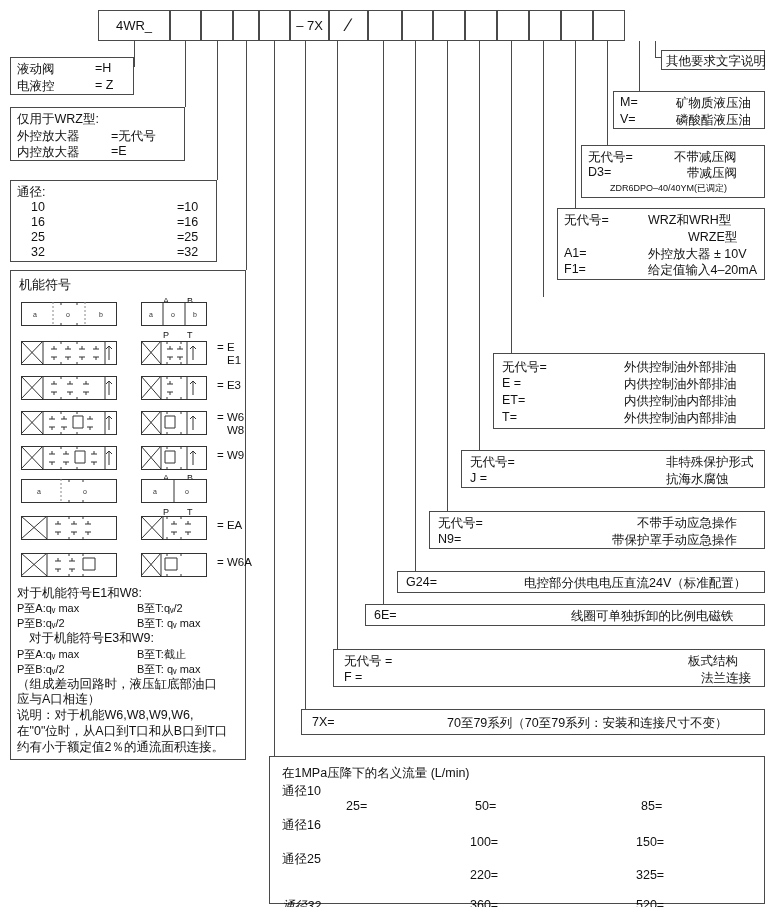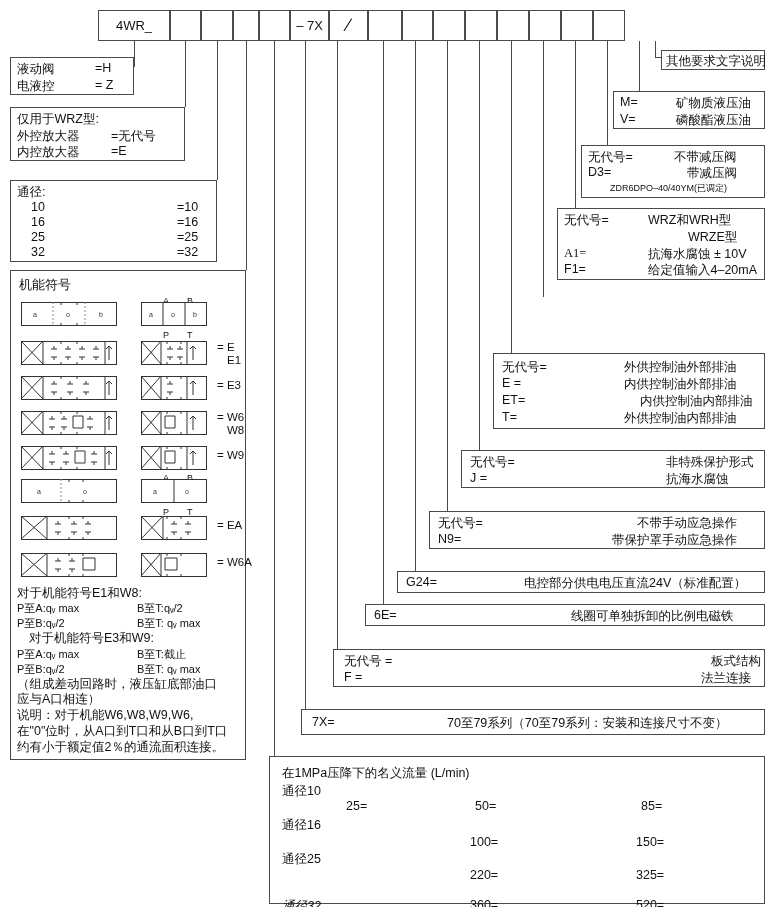--- a/index.html
+++ b/index.html
@@ -425,34 +425,34 @@
     <span class="lbl" style="left:92px;top:3px;">不带减压阀</span>
     <span class="lbl" style="left:6px;top:19px;">D3=</span>
     <span class="lbl" style="left:105px;top:19px;">带减压阀</span>
     <span class="lbl" style="left:28px;top:36px;font-size:9px;">ZDR6DPO–40/40YM(已调定)</span>
   </div>
 
   <div class="box" style="left:557px;top:208px;width:208px;height:72px;">
     <span class="lbl" style="left:6px;top:3px;">无代号=</span>
     <span class="lbl" style="left:90px;top:3px;">WRZ和WRH型</span>
     <span class="lbl" style="left:130px;top:20px;">WRZE型</span>
-    <span class="lbl" style="left:6px;top:37px;font-family:Liberation Serif, serif;">A1=</span>
-    <span class="lbl" style="left:90px;top:37px;">抗海水腐蚀 ± 10V</span>
+    <span class="lbl" style="left:6px;top:37px;">A1=</span>
+    <span class="lbl" style="left:90px;top:37px;">外控放大器 ± 10V</span>
     <span class="lbl" style="left:6px;top:53px;">F1=</span>
     <span class="lbl" style="left:90px;top:53px;">给定值输入4–20mA</span>
   </div>
 
 
   <div class="box" style="left:493px;top:353px;width:272px;height:76px;">
     <span class="lbl" style="left:8px;top:5px;">无代号=</span>
     <span class="lbl" style="left:130px;top:5px;">外供控制油外部排油</span>
     <span class="lbl" style="left:8px;top:22px;">E =</span>
     <span class="lbl" style="left:130px;top:22px;">内供控制油外部排油</span>
     <span class="lbl" style="left:8px;top:39px;">ET=</span>
-    <span class="lbl" style="left:130px;top:39px;margin-left:16px;">内供控制油内部排油</span>
+    <span class="lbl" style="left:130px;top:39px;">内供控制油内部排油</span>
     <span class="lbl" style="left:8px;top:56px;">T=</span>
     <span class="lbl" style="left:130px;top:56px;">外供控制油内部排油</span>
   </div>
 
   <div class="box" style="left:461px;top:450px;width:304px;height:38px;">
     <span class="lbl" style="left:8px;top:3px;">无代号=</span>
     <span class="lbl" style="left:204px;top:3px;">非特殊保护形式</span>
     <span class="lbl" style="left:8px;top:20px;">J =</span>
     <span class="lbl" style="left:204px;top:20px;">抗海水腐蚀</span>
   </div>
@@ -469,21 +469,21 @@
     <span class="lbl" style="left:126px;top:3px;">电控部分供电电压直流24V（标准配置）</span>
   </div>
 
   <div class="box" style="left:365px;top:604px;width:400px;height:22px;">
     <span class="lbl" style="left:8px;top:3px;">6E=</span>
     <span class="lbl" style="left:205px;top:3px;">线圈可单独拆卸的比例电磁铁</span>
   </div>
 
   <div class="box" style="left:333px;top:649px;width:432px;height:38px;">
     <span class="lbl" style="left:10px;top:3px;">无代号 =</span>
-    <span class="lbl" style="left:377px;top:3px;">板式结构</span>
+    <span class="lbl" style="left:354px;top:3px;">板式结构</span>
     <span class="lbl" style="left:10px;top:20px;">F =</span>
     <span class="lbl" style="left:367px;top:20px;">法兰连接</span>
   </div>
 
   <div class="box" style="left:301px;top:709px;width:464px;height:26px;">
     <span class="lbl" style="left:10px;top:5px;">7X=</span>
     <span class="lbl" style="left:145px;top:5px;">70至79系列（70至79系列：安装和连接尺寸不变）</span>
   </div>
 
   <div class="box" style="left:269px;top:756px;width:496px;height:148px;text-align:right;">

